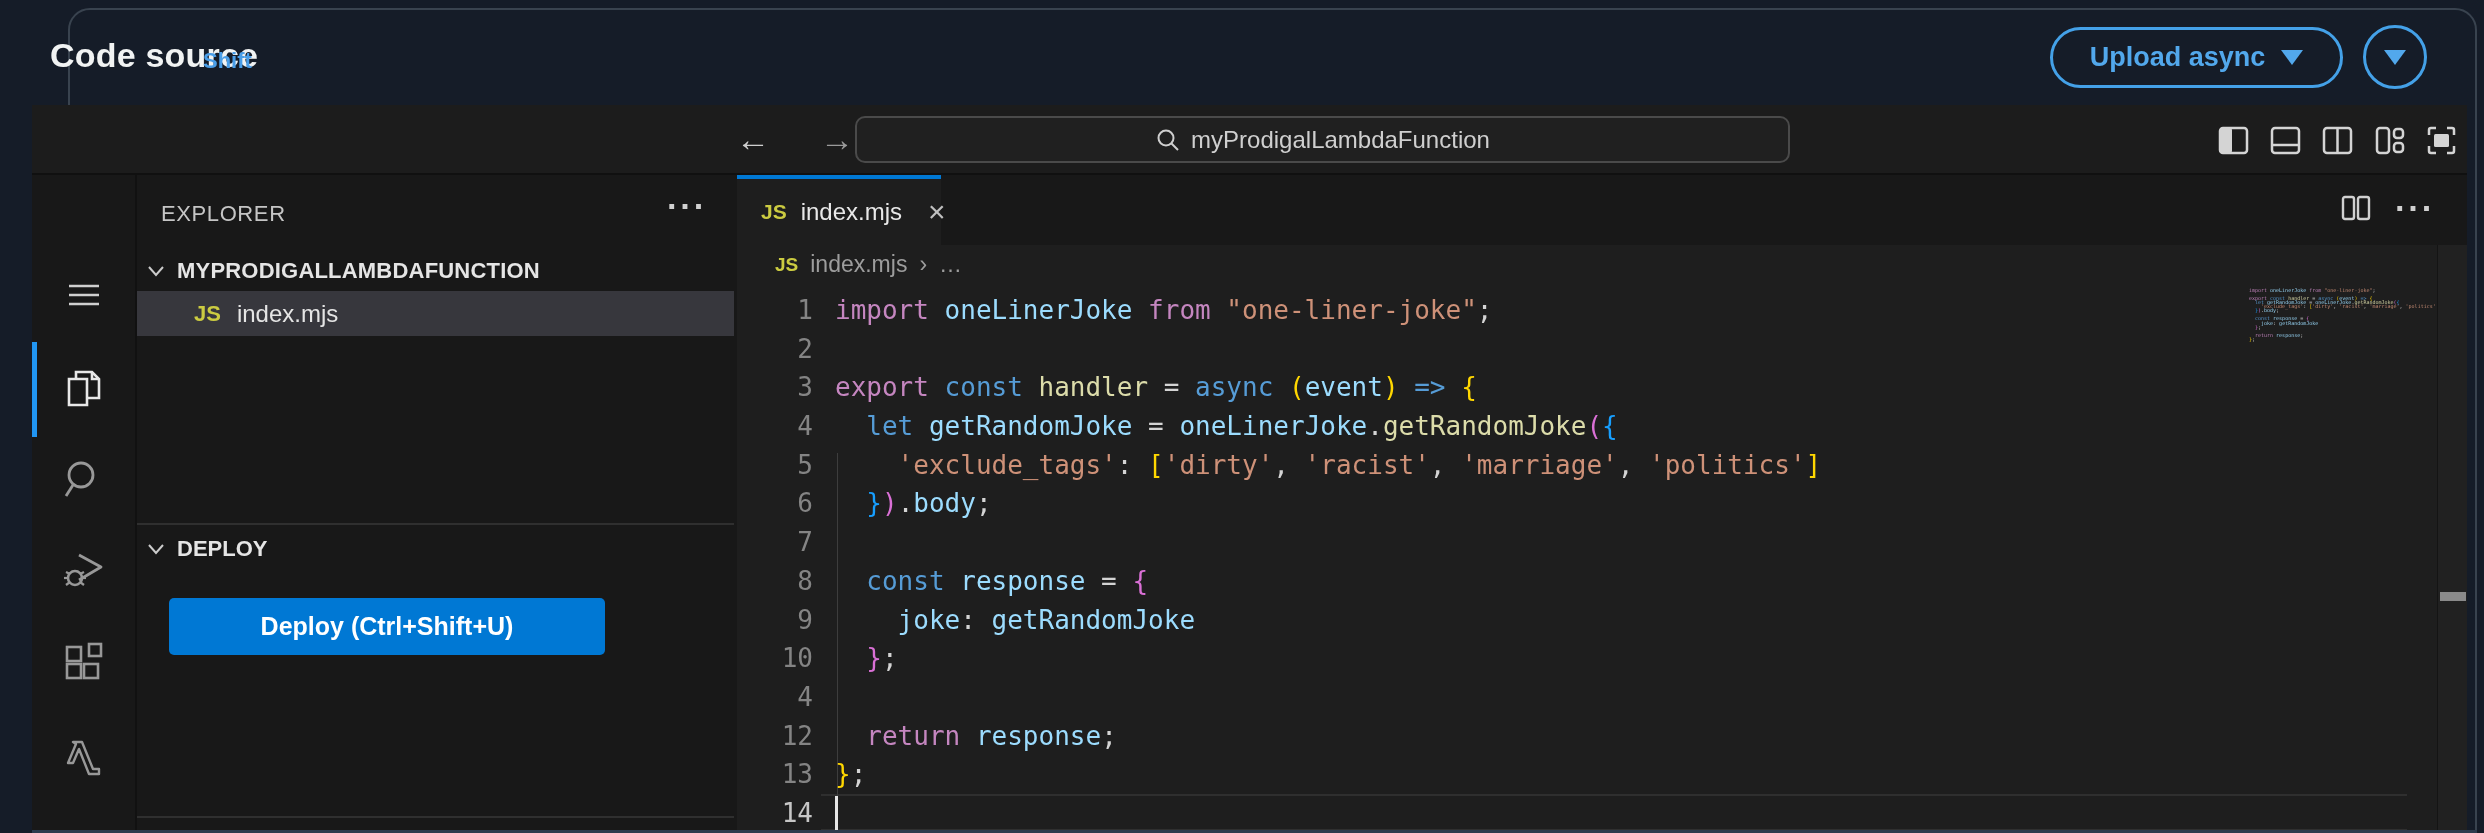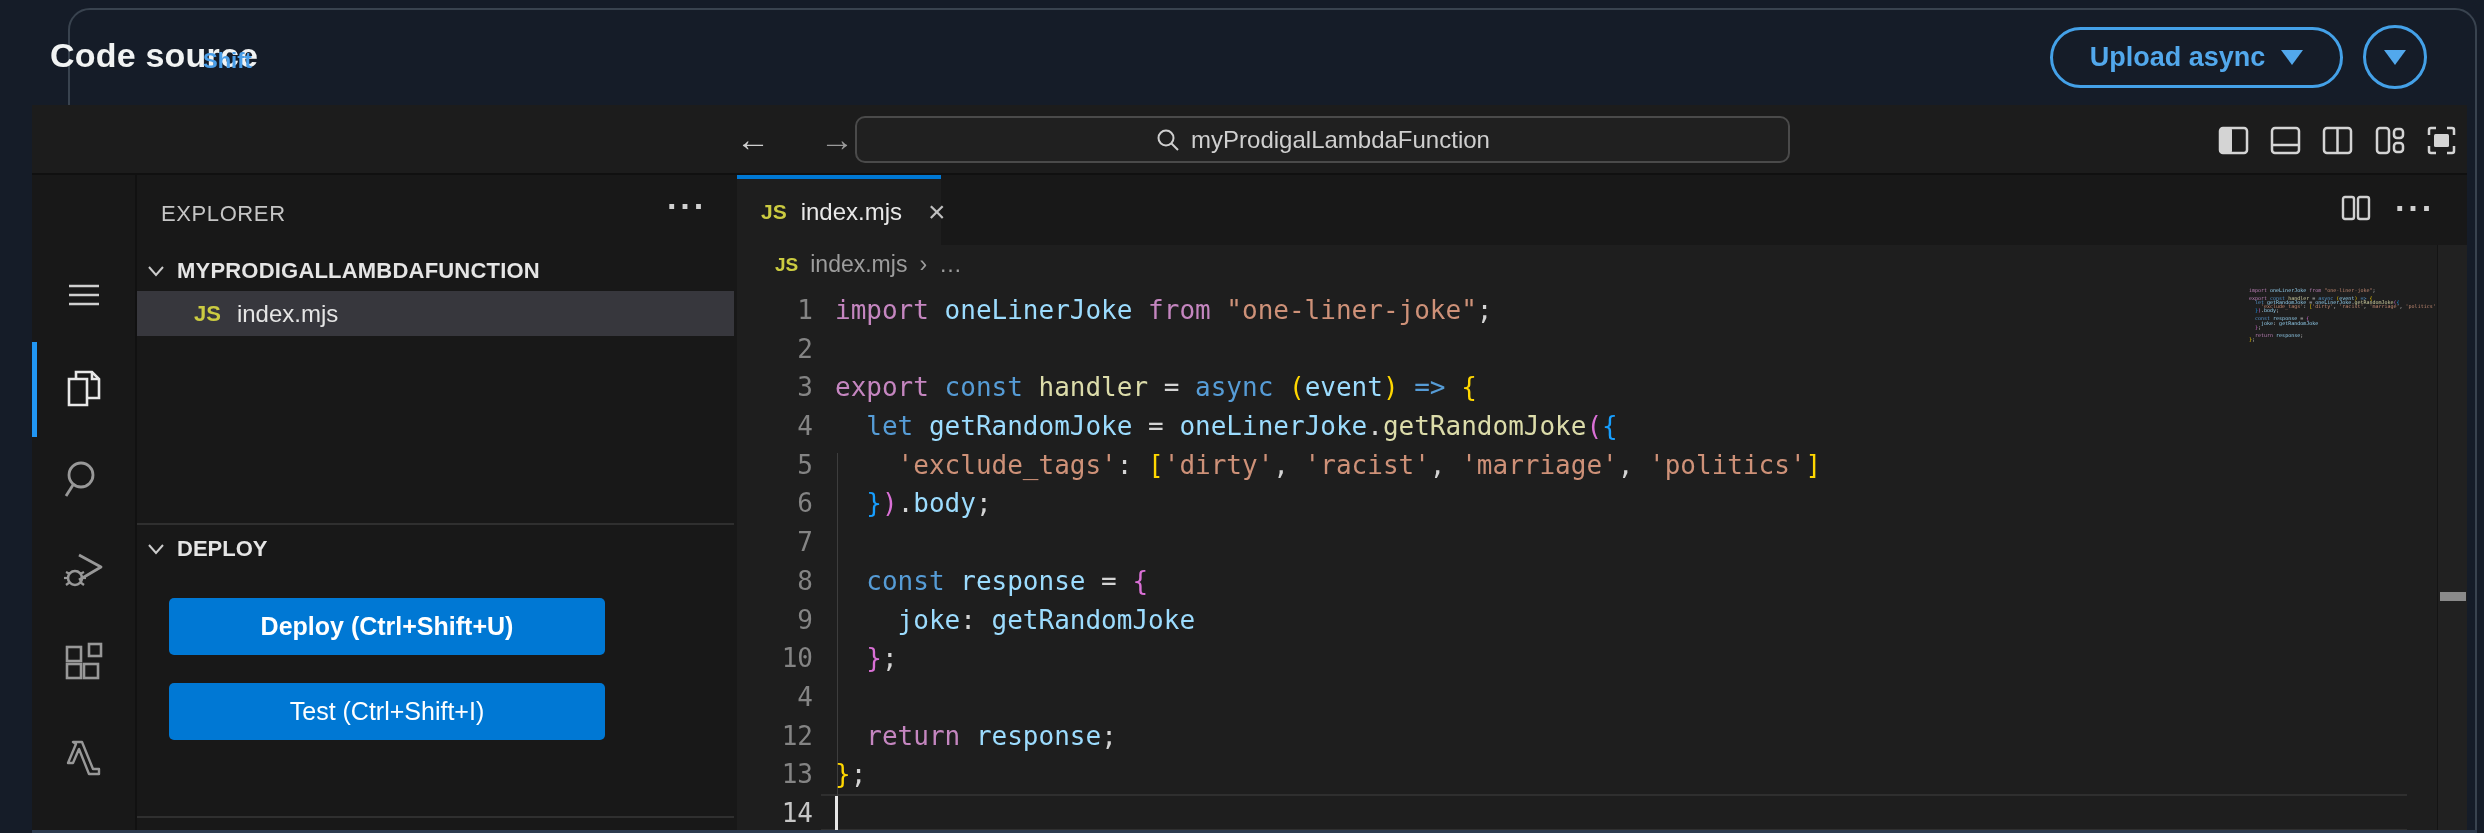--- a/index.html
+++ b/index.html
@@ -234,21 +234,20 @@
     <div class="abs exp-divider" style="top:348px;"></div>
 
     <div class="abs deploy-header">
       <svg class="chev" width="18" height="14" viewBox="0 0 18 14">
         <polyline points="2,3 9,11 16,3" fill="none" stroke="#cccccc" stroke-width="2"></polyline>
       </svg>
       <span class="fname">DEPLOY</span>
     </div>
 
     <button class="vsbtn btn-deploy">Deploy (Ctrl+Shift+U)</button>
-    <button class="vsbtn btn-test">Test (Ctrl+Shift+I)</button>
 
     <div class="abs exp-divider" style="top:641px;"></div>
   </div>
 
   <div class="abs edgroup">
 
     <div class="tab">
       <span class="js-badge">JS</span>
       <span class="tname">index.mjs</span>
       <span class="tclose">×</span>

